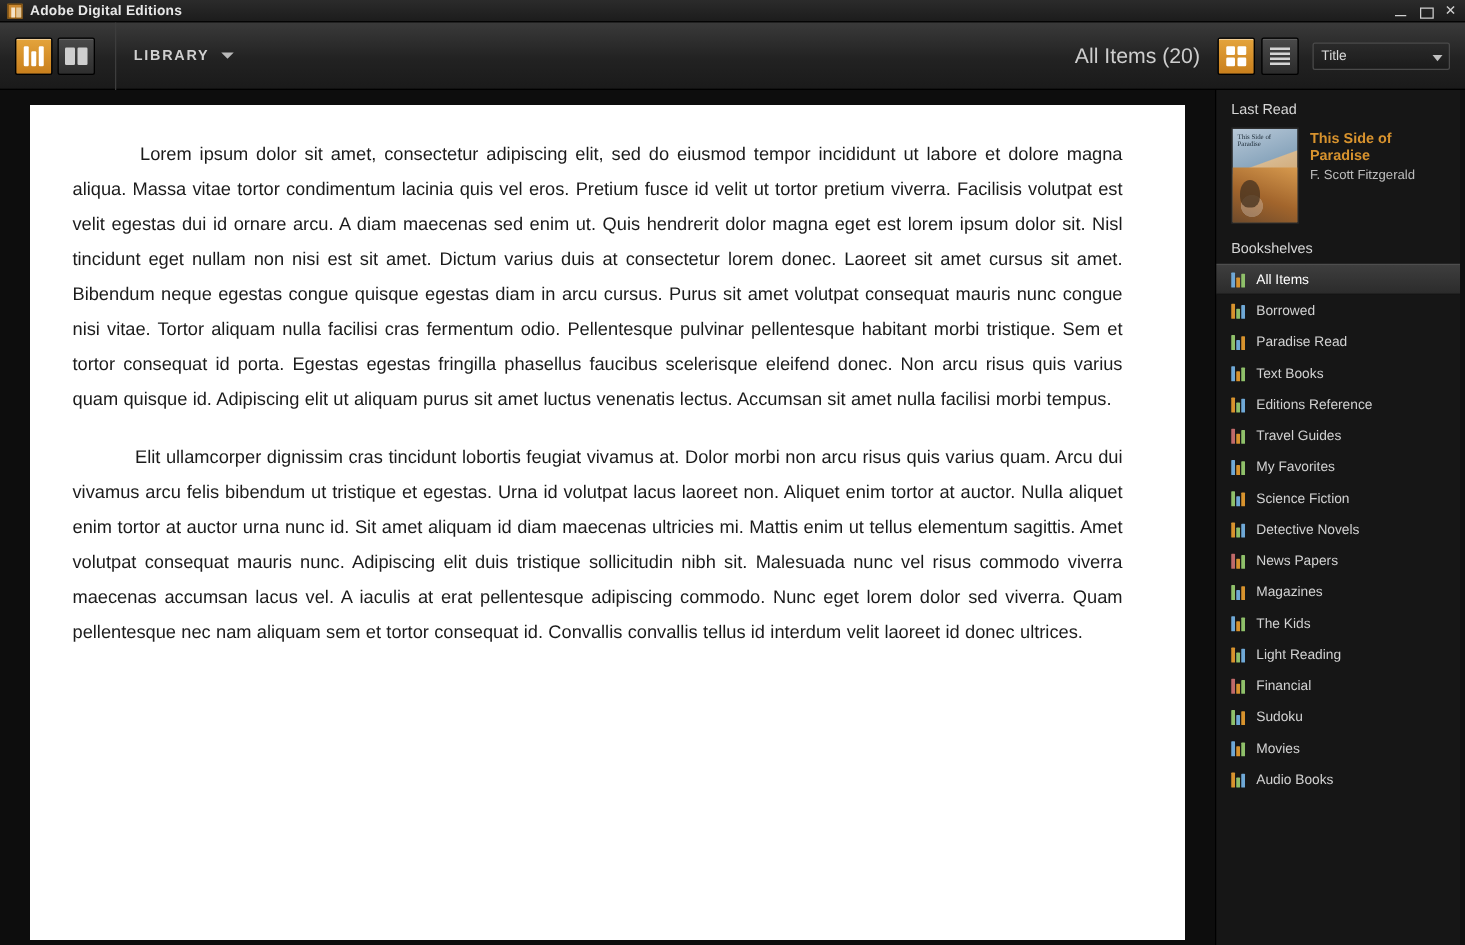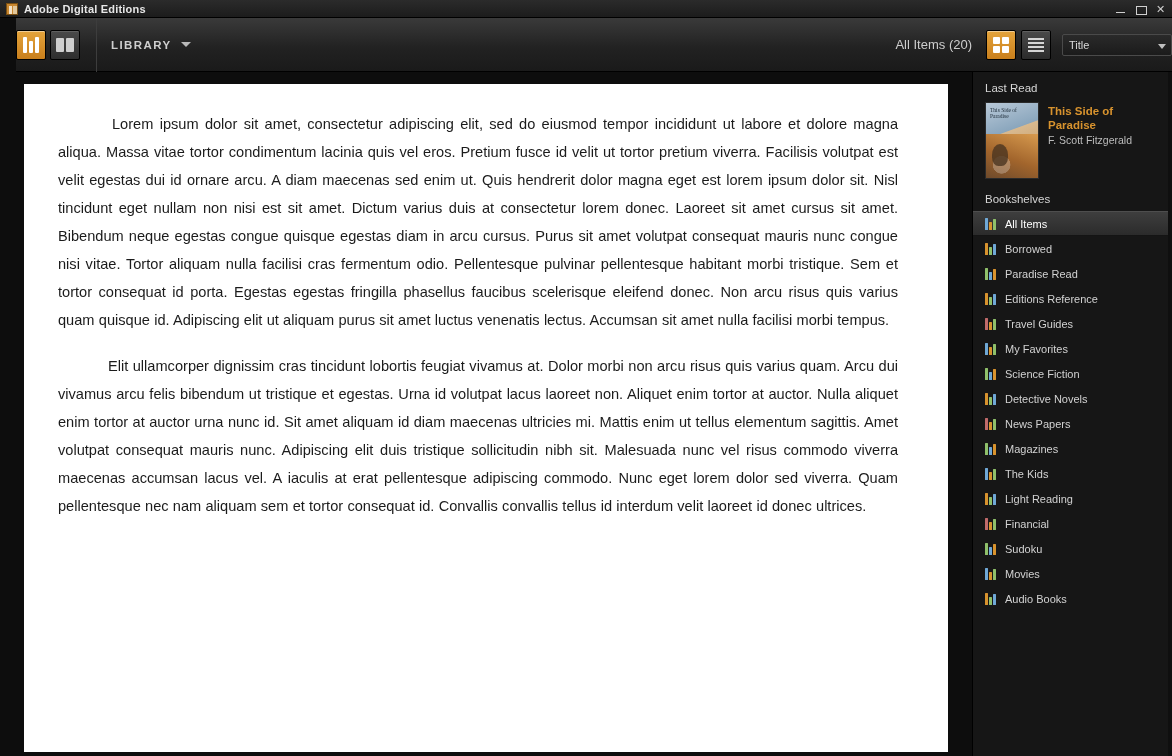--- a/index.html
+++ b/index.html
@@ -62,23 +62,22 @@
   }
   .wc-close { color: #cfcfcf; font-size: 11px; line-height: 11px; text-align: center; }
 
   
   #toolbar {
     height: 54px;
     background: linear-gradient(to bottom, #3a3a3a 0%, #222 55%, #1a1a1a 100%);
     border-bottom: 1px solid #000;
     display: flex;
     align-items: center;
-    padding: 0 0;
-    position: relative;
-    margin-left: 16px;
+    padding: 0 12px;
+    position: relative;
   }
   .view-btn {
     width: 30px; height: 30px;
     border: 1px solid #000;
     border-radius: 2px;
     margin-right: 4px;
     display: flex; align-items: center; justify-content: center;
     cursor: default;
   }
   .view-btn.on {
@@ -121,21 +120,21 @@
     border-top: 5px solid #b9b9b9;
     cursor: default;
   }
 
   #toolbar-right {
     margin-left: auto;
     display: flex; align-items: center;
   }
   #all-items-count {
     color: #cdcdcd;
-    font-size: 13px;
+    font-size: 17px;
     margin-right: 14px;
   }
   .mode-btn {
     width: 30px; height: 30px;
     border: 1px solid #000;
     border-radius: 2px;
     margin-right: 5px;
     display: flex; align-items: center; justify-content: center;
     cursor: default;
   }
@@ -416,20 +415,28 @@
         <div class="shelf">
           <span class="shelf-icon">
             <i style="background: rgb(143, 192, 106); height: 12px;"></i>
             <i style="background: rgb(111, 168, 214); height: 8px;"></i>
             <i style="background: rgb(216, 147, 46); height: 11px;"></i>
           </span>
           <span class="shelf-label">Paradise Read</span>
         </div>
         <div class="shelf">
           <span class="shelf-icon">
+            <i style="background: rgb(111, 168, 214); height: 12px;"></i>
+            <i style="background: rgb(216, 147, 46); height: 8px;"></i>
+            <i style="background: rgb(143, 192, 106); height: 11px;"></i>
+          </span>
+          <span class="shelf-label">Text Books</span>
+        </div>
+        <div class="shelf">
+          <span class="shelf-icon">
             <i style="background: rgb(216, 147, 46); height: 12px;"></i>
             <i style="background: rgb(143, 192, 106); height: 8px;"></i>
             <i style="background: rgb(111, 168, 214); height: 11px;"></i>
           </span>
           <span class="shelf-label">Editions Reference</span>
         </div>
         <div class="shelf">
           <span class="shelf-icon">
             <i style="background: rgb(192, 106, 106); height: 12px;"></i>
             <i style="background: rgb(216, 147, 46); height: 8px;"></i>

